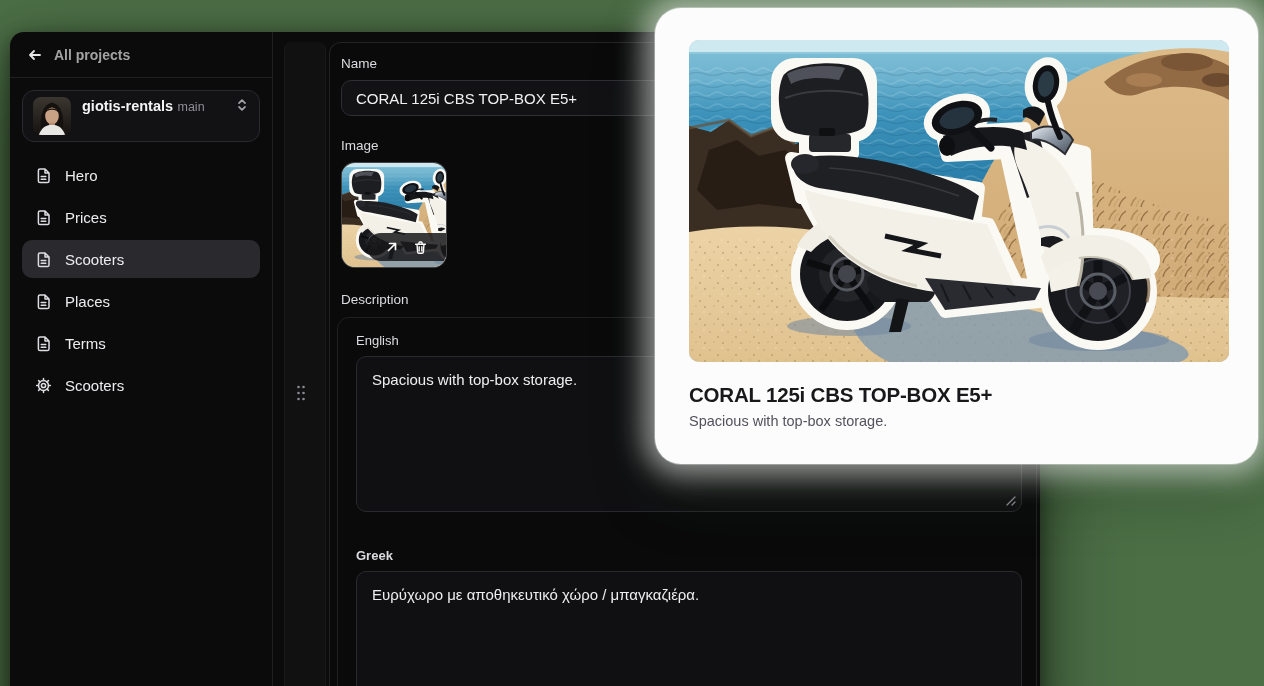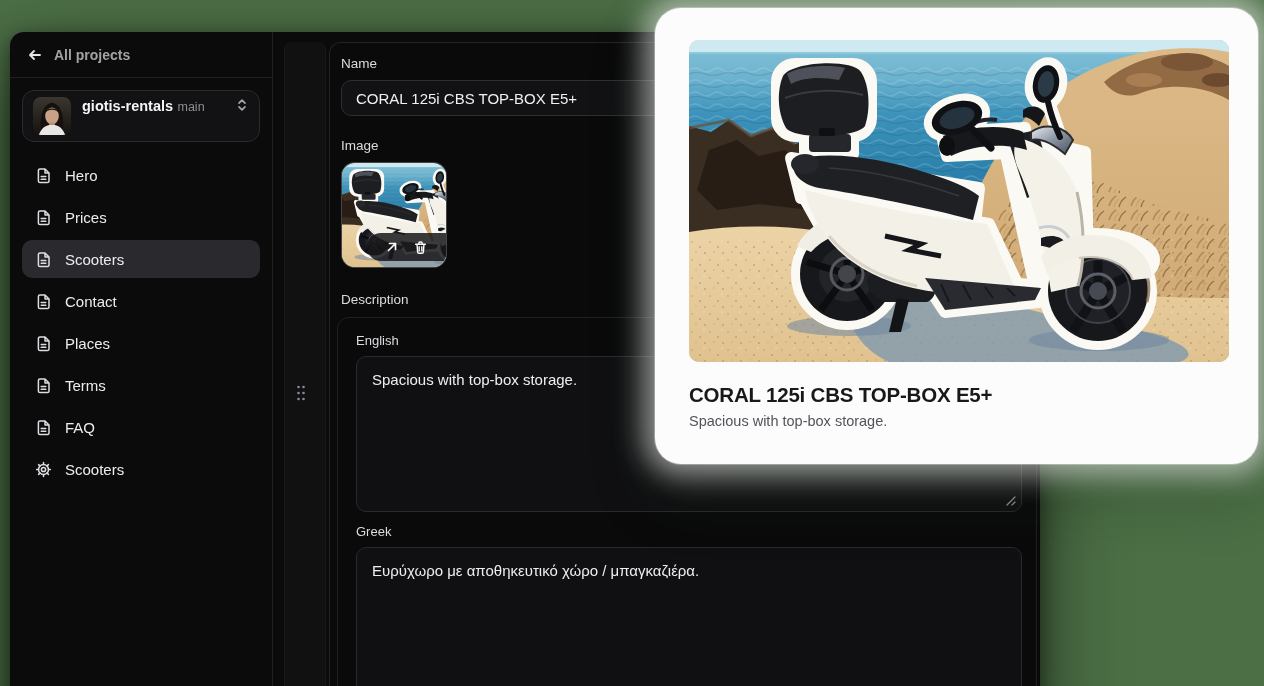--- a/index.html
+++ b/index.html
@@ -59,21 +59,21 @@
   .lbl-desc{ margin-top:24px; }
   .fieldset{ margin-top:10px; margin-left:-4px; width:700px; border:1px solid #202024; border-radius:12px;
     padding:15px 14px 20px 18px; }
   .fieldset .f-label{ font-size:13px; }
   .ta-wrap{ position:relative; margin-top:8px; }
   textarea{ display:block; width:100%; background:#101012; border:1px solid #29292e; border-radius:10px;
     padding:12px 15px; color:#eeeef0; font-size:15px; line-height:1.45; font-family:inherit; resize:none; outline:none;}
   .ta-en{ height:156px; }
   .ta-gr{ height:170px; }
   .resize-grip{ position:absolute; right:5px; bottom:5px; color:#8f8f98; pointer-events:none;}
-  .lbl-greek{ margin-top:12px; }
+  .lbl-greek{ margin-top:36px;font-weight:bold; }
   
   .preview-card{ position:absolute; left:655px; top:8px; width:603px; height:456px; background:#fcfcfd;
     border-radius:26px; padding:32px 34px 0;
     box-shadow:0 0 0 1px rgba(255,255,255,.30), 0 0 28px 12px rgba(255,255,255,.55), 0 28px 60px rgba(20,40,20,.35);}
   .preview-image{ width:540px; height:322px; border-radius:10px; overflow:hidden; background:#9ec7d6;}
   .preview-image svg{ display:block; width:540px; height:322px; }
   .pv-title{ margin-top:21px; font-size:20.5px; font-weight:700; color:#18181b; letter-spacing:-.2px;}
   .pv-sub{ margin-top:6px; font-size:14.5px; color:#52525b; }
   .defs-holder{ position:absolute; width:0; height:0; overflow:hidden; }
 </style>
@@ -279,39 +279,27 @@
         <div class="nav-item selected">
           <svg width="17" height="17" viewBox="0 0 17 17" fill="none" stroke="currentColor" stroke-width="1.5" stroke-linecap="round" stroke-linejoin="round">
               <path d="M5 2 h5 l4 4 v8 a1.6 1.6 0 0 1 -1.6 1.6 H5 A1.6 1.6 0 0 1 3.4 14 V3.6 A1.6 1.6 0 0 1 5 2 Z M10 2 v4 h4 M6.2 9.5 h4.6 M6.2 12.2 h4.6"></path>
             </svg>
           <span>Scooters</span>
         </div>
         <div class="nav-item">
           <svg width="17" height="17" viewBox="0 0 17 17" fill="none" stroke="currentColor" stroke-width="1.5" stroke-linecap="round" stroke-linejoin="round">
               <path d="M5 2 h5 l4 4 v8 a1.6 1.6 0 0 1 -1.6 1.6 H5 A1.6 1.6 0 0 1 3.4 14 V3.6 A1.6 1.6 0 0 1 5 2 Z M10 2 v4 h4 M6.2 9.5 h4.6 M6.2 12.2 h4.6"></path>
             </svg>
-          <span>Contact</span>
-        </div>
-        <div class="nav-item">
-          <svg width="17" height="17" viewBox="0 0 17 17" fill="none" stroke="currentColor" stroke-width="1.5" stroke-linecap="round" stroke-linejoin="round">
-              <path d="M5 2 h5 l4 4 v8 a1.6 1.6 0 0 1 -1.6 1.6 H5 A1.6 1.6 0 0 1 3.4 14 V3.6 A1.6 1.6 0 0 1 5 2 Z M10 2 v4 h4 M6.2 9.5 h4.6 M6.2 12.2 h4.6"></path>
-            </svg>
           <span>Places</span>
         </div>
         <div class="nav-item">
           <svg width="17" height="17" viewBox="0 0 17 17" fill="none" stroke="currentColor" stroke-width="1.5" stroke-linecap="round" stroke-linejoin="round">
               <path d="M5 2 h5 l4 4 v8 a1.6 1.6 0 0 1 -1.6 1.6 H5 A1.6 1.6 0 0 1 3.4 14 V3.6 A1.6 1.6 0 0 1 5 2 Z M10 2 v4 h4 M6.2 9.5 h4.6 M6.2 12.2 h4.6"></path>
             </svg>
           <span>Terms</span>
-        </div>
-        <div class="nav-item">
-          <svg width="17" height="17" viewBox="0 0 17 17" fill="none" stroke="currentColor" stroke-width="1.5" stroke-linecap="round" stroke-linejoin="round">
-              <path d="M5 2 h5 l4 4 v8 a1.6 1.6 0 0 1 -1.6 1.6 H5 A1.6 1.6 0 0 1 3.4 14 V3.6 A1.6 1.6 0 0 1 5 2 Z M10 2 v4 h4 M6.2 9.5 h4.6 M6.2 12.2 h4.6"></path>
-            </svg>
-          <span>FAQ</span>
         </div>
         <div class="nav-item">
           <svg width="17" height="17" viewBox="0 0 17 17" fill="none" stroke="currentColor" stroke-width="1.5" stroke-linecap="round" stroke-linejoin="round">
               <circle cx="8.5" cy="8.5" r="2.1"></circle>
               <circle cx="8.5" cy="8.5" r="5"></circle>
               <path d="M8.5 1.6 v2 M8.5 13.4 v2 M1.6 8.5 h2 M13.4 8.5 h2 M3.6 3.6 l1.4 1.4 M12 12 l1.4 1.4 M13.4 3.6 L12 5 M5 12 l-1.4 1.4"></path>
             </svg>
           <span>Scooters</span>
         </div>
       </nav>

